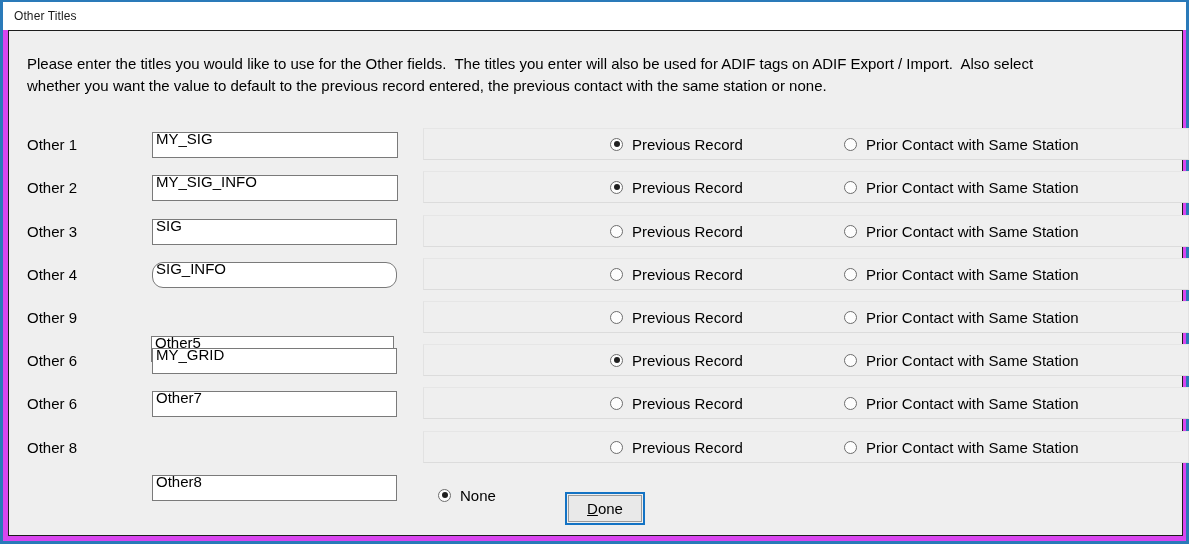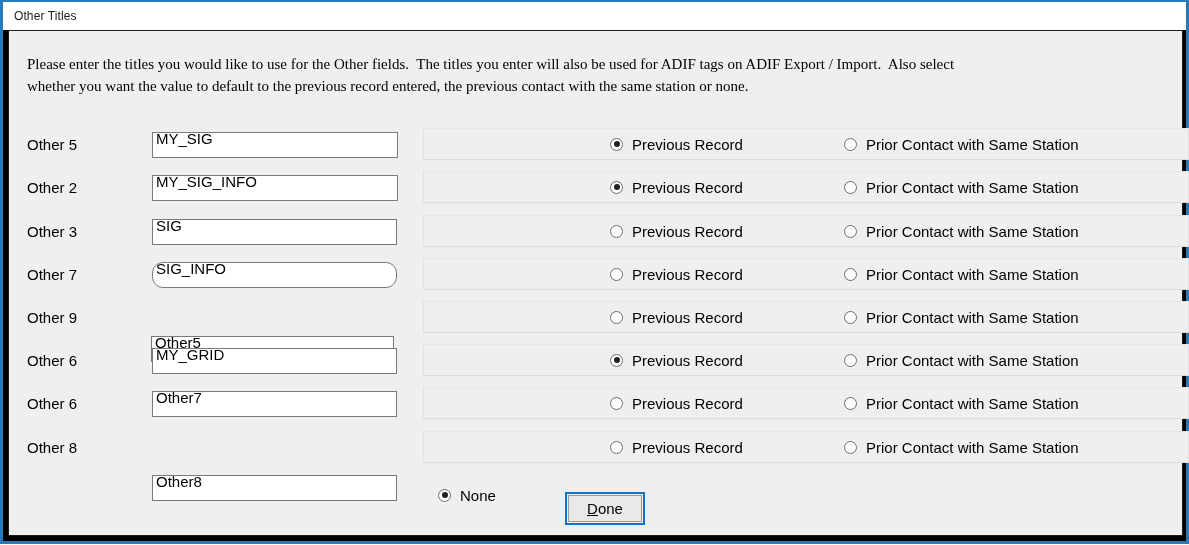--- a/index.html
+++ b/index.html
@@ -14,21 +14,21 @@
     overflow: hidden;
   }
 
   
   .window {
     position: absolute;
     left: 0; top: 0;
     width: 1189px;
     height: 544px;
     box-sizing: border-box;
-    background: #000000;
+    background: #d946ef;
     border-left: 3px solid #2a7ab9;
     border-right: 3px solid #2a7ab9;
     border-top: 2px solid #2a7ab9;
     border-bottom: 3px solid #2a7ab9;
   }
 
   .titlebar {
     position: absolute;
     left: 0; top: 0;
     right: 0;
@@ -60,21 +60,20 @@
   
   .instructions {
     position: absolute;
     left: 18px;
     top: 22px;
     width: 1110px;
     font-size: 15px;
     line-height: 22px;
     color: #000000;
     white-space: pre-wrap;
-    font-family: Liberation Serif, serif;
   }
 
   
   .row {
     position: absolute;
     left: 0;
     width: 100%;
     height: 40px;
   }
 
@@ -194,21 +193,21 @@
     <div class="titlebar-text">Other Titles</div>
   </div>
 
   <div class="client">
 
     <div class="instructions">Please enter the titles you would like to use for the Other fields.  The titles you enter will also be used for ADIF tags on ADIF Export / Import.  Also select</div>
     <div class="instructions" style="top:44px;">whether you want the value to default to the previous record entered, the previous contact with the same station or none.</div>
 
     <div id="rows-host">
         <div class="row" style="top: 95px;">
-          <div class="row-label">Other 5</div>
+          <div class="row-label">Other 1</div>
           <input type="text" class="title-input" value="MY_SIG" style="left: 143px; width: 246px; top: 6px;">
           <div class="radio-panel">
             <div class="radio-opt c1">
               <span class="radio-mark"></span>
               <span class="radio-text">None</span>
             </div>
             <div class="radio-opt c2">
               <span class="radio-mark checked"></span>
               <span class="radio-text">Previous Record</span>
             </div>
@@ -248,21 +247,21 @@
               <span class="radio-mark"></span>
               <span class="radio-text">Previous Record</span>
             </div>
             <div class="radio-opt c3">
               <span class="radio-mark"></span>
               <span class="radio-text">Prior Contact with Same Station</span>
             </div>
           </div>
         </div>
         <div class="row" style="top: 225px;">
-          <div class="row-label">Other 7</div>
+          <div class="row-label">Other 4</div>
           <input type="text" class="title-input" value="SIG_INFO" style="left: 143px; width: 245px; top: 6px; border-radius: 11px;">
           <div class="radio-panel">
             <div class="radio-opt c1">
               <span class="radio-mark checked"></span>
               <span class="radio-text">None</span>
             </div>
             <div class="radio-opt c2">
               <span class="radio-mark"></span>
               <span class="radio-text">Previous Record</span>
             </div>

